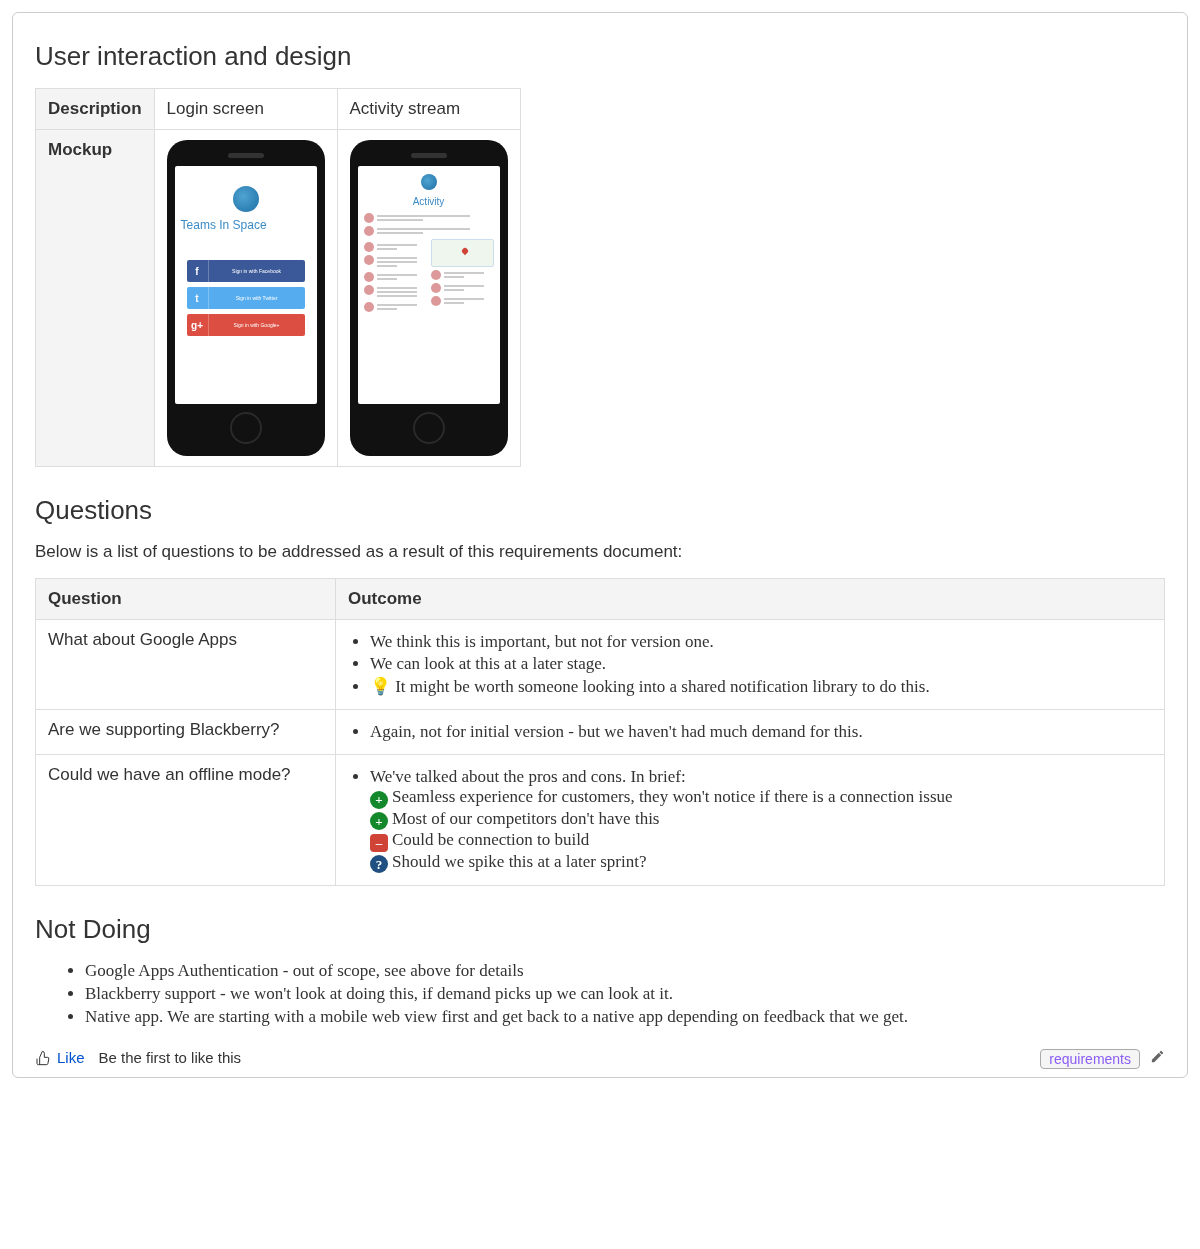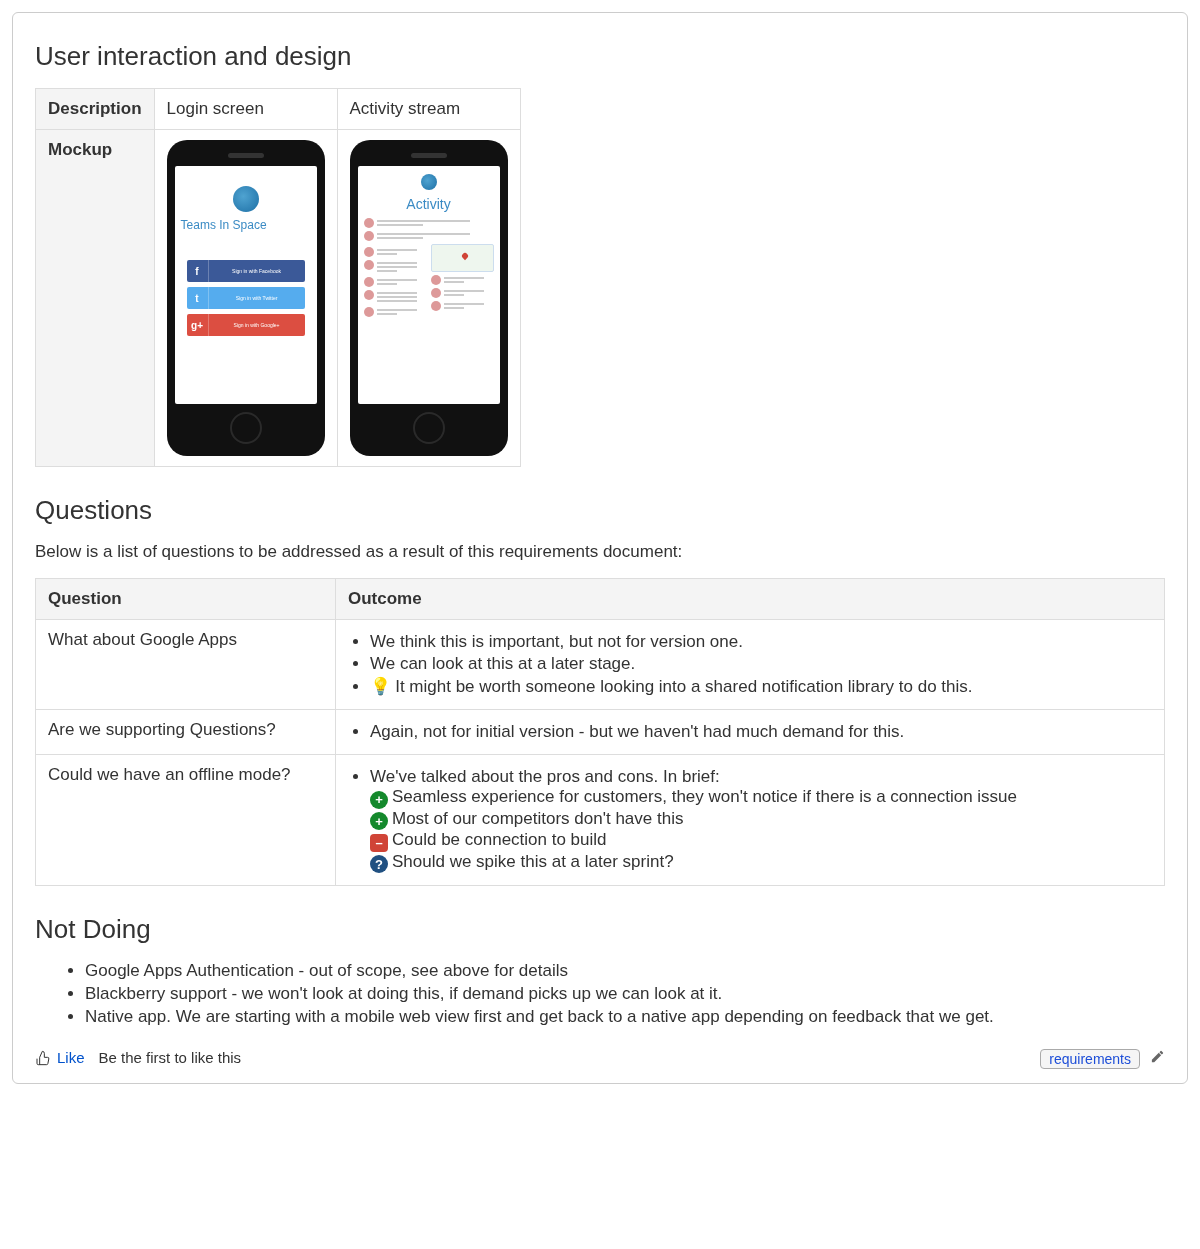--- a/index.html
+++ b/index.html
@@ -7,21 +7,21 @@
     margin: 0;
     padding: 12px;
     font-family: -apple-system, BlinkMacSystemFont, "Segoe UI", Helvetica, Arial, sans-serif;
     font-size: 16px;
     color: #333;
     background: #fff;
   }
   .page {
     border: 1px solid #ccc;
     border-radius: 6px;
-    padding: 18px 22px 14px 22px;
+    padding: 18px 22px 8px 22px;
   }
   h2 {
     font-size: 26px;
     font-weight: 400;
     margin: 10px 0 16px 0;
     color: #333;
   }
   h2.tight-top { margin-top: 28px; }
   p.intro { margin: 10px 0 16px 0; font-size: 17px; }
 
@@ -39,21 +39,21 @@
     vertical-align: top;
     font-size: 17px;
   }
   table.confluenceTable th {
     background: #f4f4f4;
     font-weight: 700;
   }
   table.full { width: 100%; border-radius: 8px; }
   table.full th:first-child { width: 300px; }
 
-  ul { margin: 0; padding-left: 22px; }
+  ul { margin: 0; padding-left: 22px; font-family: Liberation Serif, serif; }
   ul li { margin: 2px 0; font-size: 17px; }
   ul.not-doing { padding-left: 50px; }
   ul.not-doing li { margin: 3px 0; }
 
   .icon-bulb::before { content: "💡"; margin-right: 4px; }
 
   .circ {
     display: inline-flex;
     width: 18px; height: 18px;
     border-radius: 50%;
@@ -108,21 +108,21 @@
     border-radius: 50%;
     margin: 8px auto 4px auto;
   }
   .tis-logo {
     width: 26px; height: 26px;
     border-radius: 50%;
     background: radial-gradient(circle at 40% 40%, #4fa3d1, #1d6fa5);
     margin: 14px auto 6px auto;
   }
   .tis-title { color: #3b8bc4; font-size: 12px; text-align: left; margin-bottom: 28px; }
-  .activity-title { color: #3b8bc4; font-size: 14px; text-align: center; margin: 2px 0 6px 0; }
+  .activity-title { color: #3b8bc4; font-size: 10px; text-align: center; margin: 2px 0 6px 0; }
   .login-btn { height: 22px; border-radius: 2px; margin: 5px 6px; display: flex; align-items: center; }
   .login-btn .ic { width: 22px; height: 100%; display:flex;align-items:center;justify-content:center;color:#fff;font-weight:700;font-size:10px;border-right:1px solid rgba(255,255,255,.25); }
   .login-btn .lbl { flex:1; text-align:center; color:#fff; font-size:5px; }
   .fb { background:#3b5998; } .tw{background:#55acee;} .gp{background:#dc4e41;}
 
   .feed-row { display:flex; gap:3px; margin:3px 0; }
   .avatar-dot{width:10px;height:10px;border-radius:50%;background:#d99;flex:0 0 10px;}
   .feed-lines{flex:1;}
   .fl{height:2px;background:#ccc;margin:2px 0;width:80%;}
   .fl.short{width:40%;}
@@ -137,21 +137,21 @@
     align-items: flex-start;
     margin-top: 22px;
     font-size: 15px;
   }
   .like-btn { display:flex; align-items:center; gap:6px; color:#0052cc; cursor:pointer; margin-right: 14px; }
   .like-btn svg { width:16px; height:16px; stroke:#333; fill:none; }
   .first-like { color:#333; }
   .spacer { flex:1; }
   .tag {
     border:1px solid #aaa; border-radius:4px;
-    padding:1px 8px; font-size:14px; color:#1d4ed8;
+    padding:1px 8px; font-size:14px; color:#8b5cf6;
     background:#f5f5f5;
   }
   .edit-icon { margin-left:10px; color:#666; cursor:pointer; }
   .edit-icon svg{width:15px;height:15px;fill:#666;}
 </style>
 </head>
 <body>
 
 <div class="page">
 
@@ -292,21 +292,21 @@
       <td>What about Google Apps</td>
       <td>
         <ul>
           <li>We think this is important, but not for version one.</li>
           <li>We can look at this at a later stage.</li>
           <li><span class="icon-bulb"></span><span>It might be worth someone looking into a shared notification library to do this.</span></li>
         </ul>
       </td>
     </tr>
     <tr>
-      <td>Are we supporting Questions?</td>
+      <td>Are we supporting Blackberry?</td>
       <td>
         <ul>
           <li>Again, not for initial version - but we haven't had much demand for this.</li>
         </ul>
       </td>
     </tr>
     <tr>
       <td>Could we have an offline mode?</td>
       <td>
         <ul>

